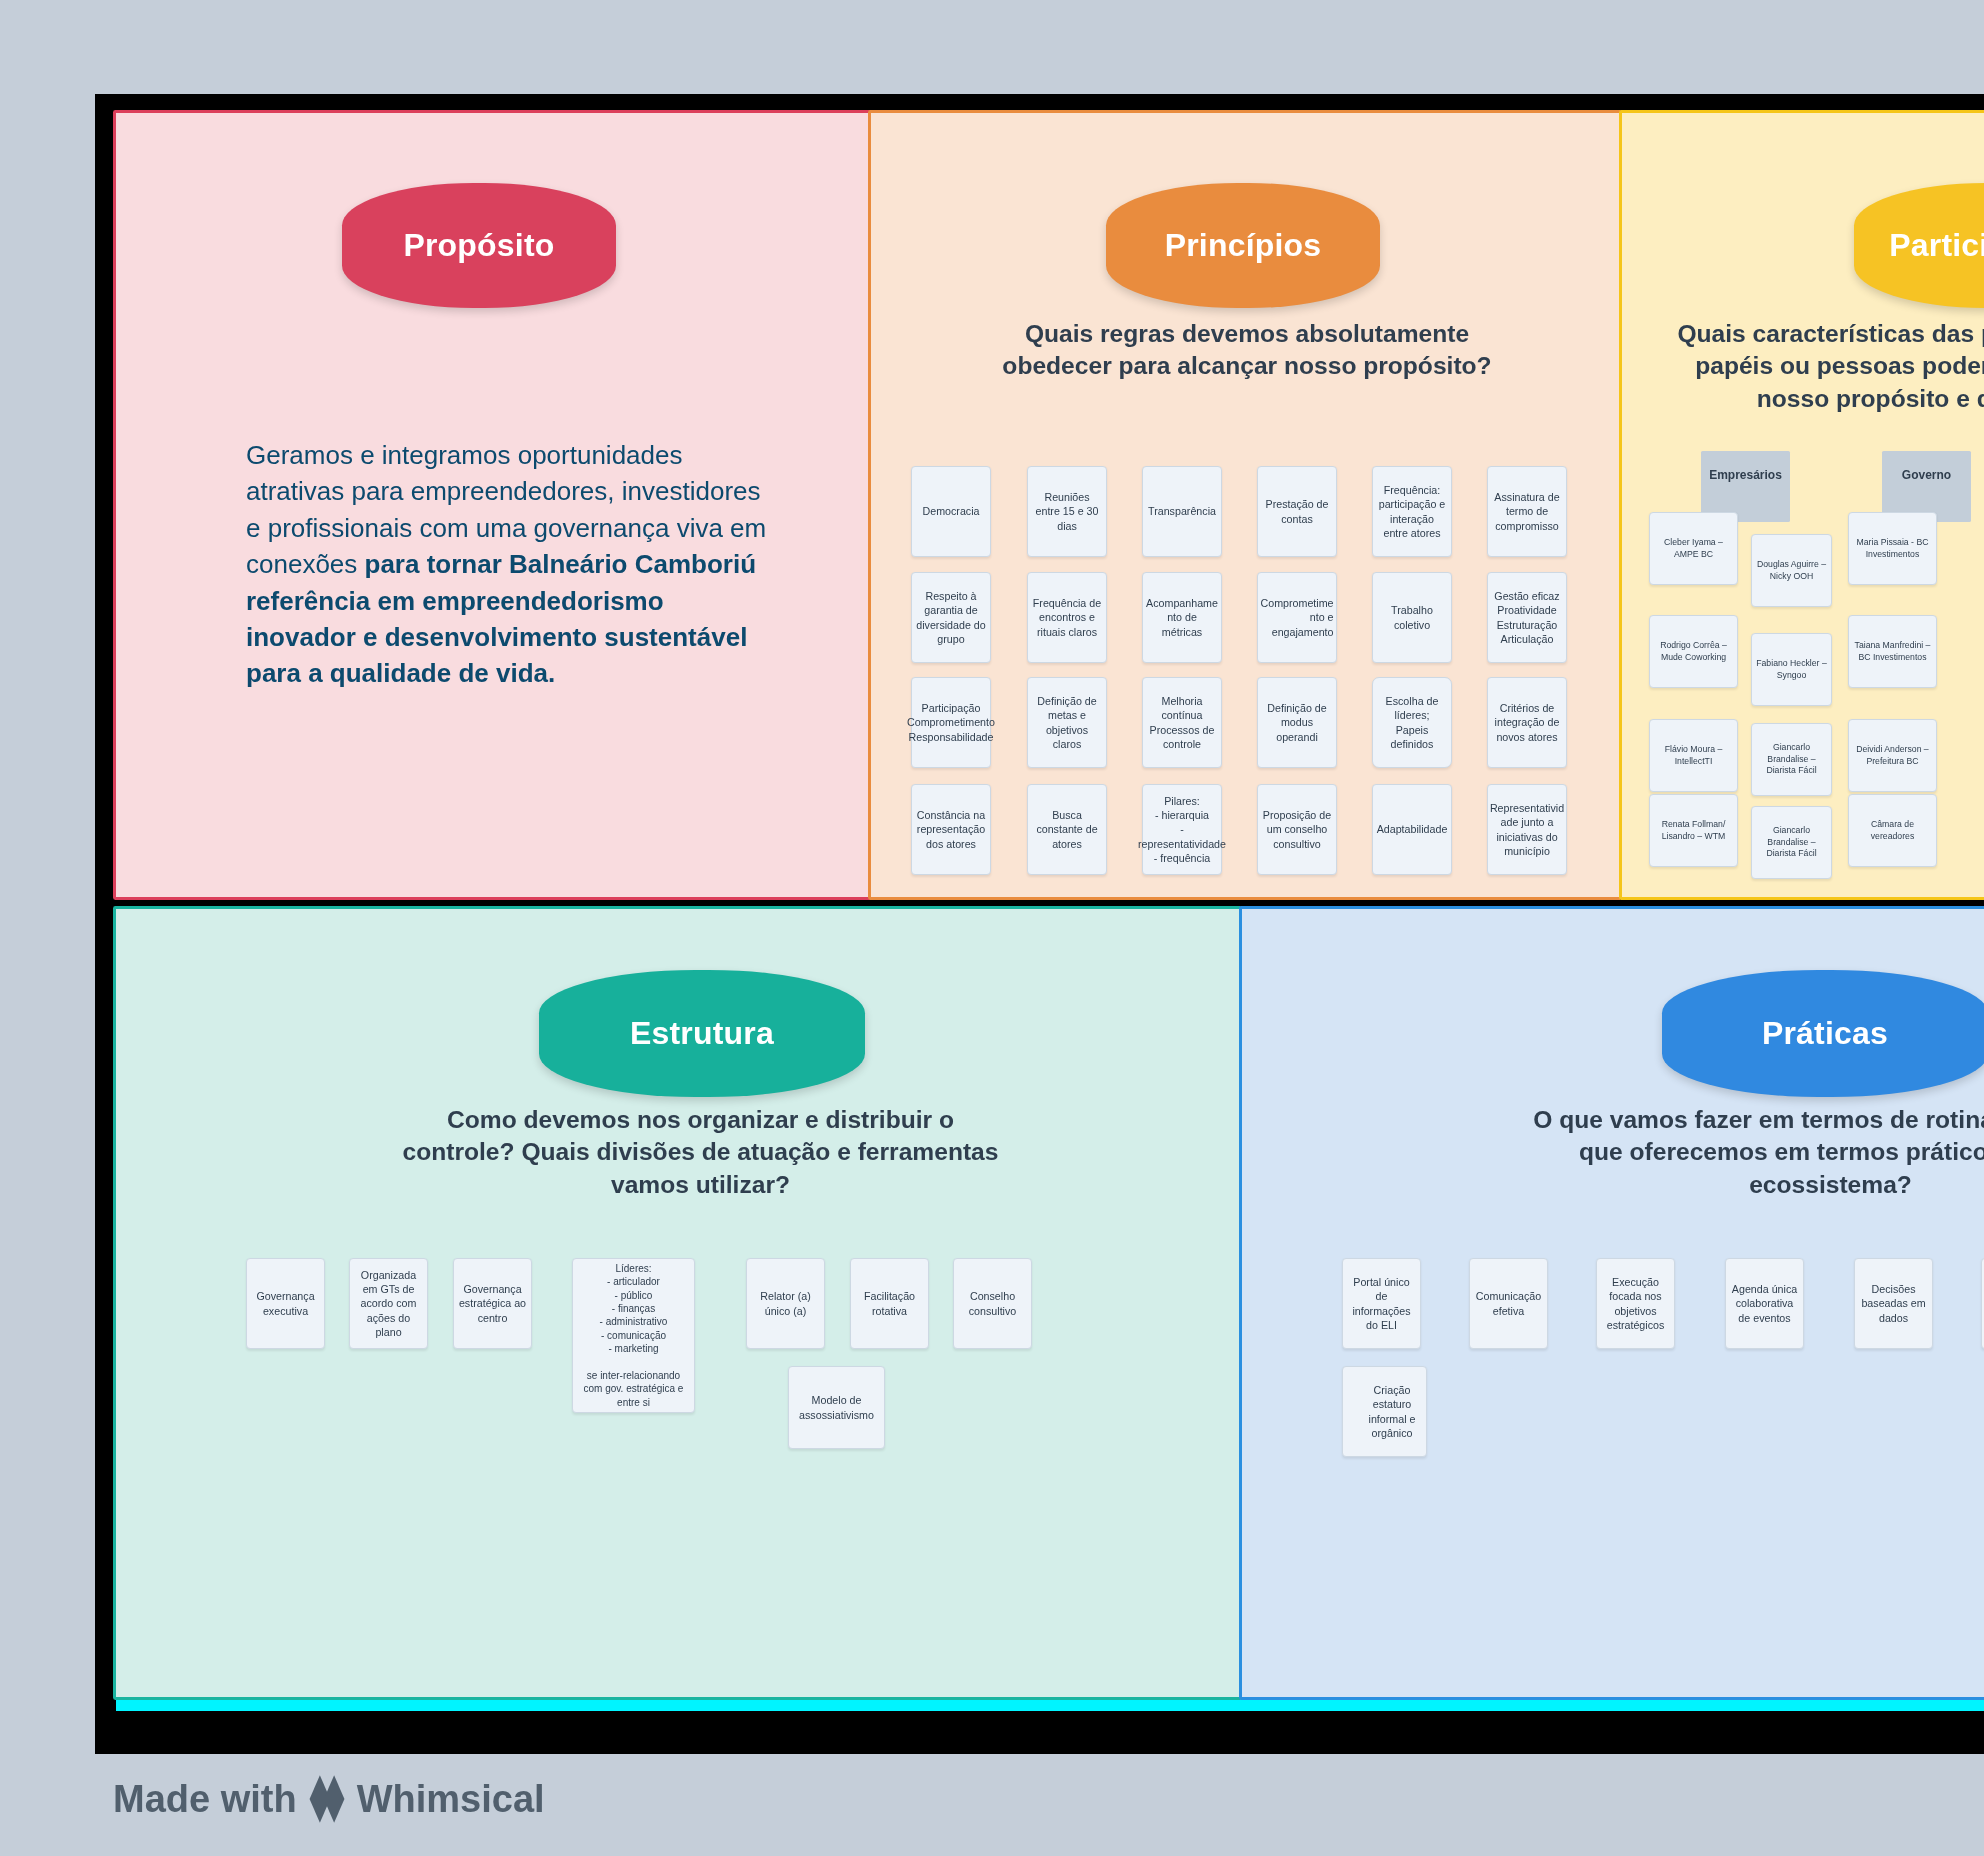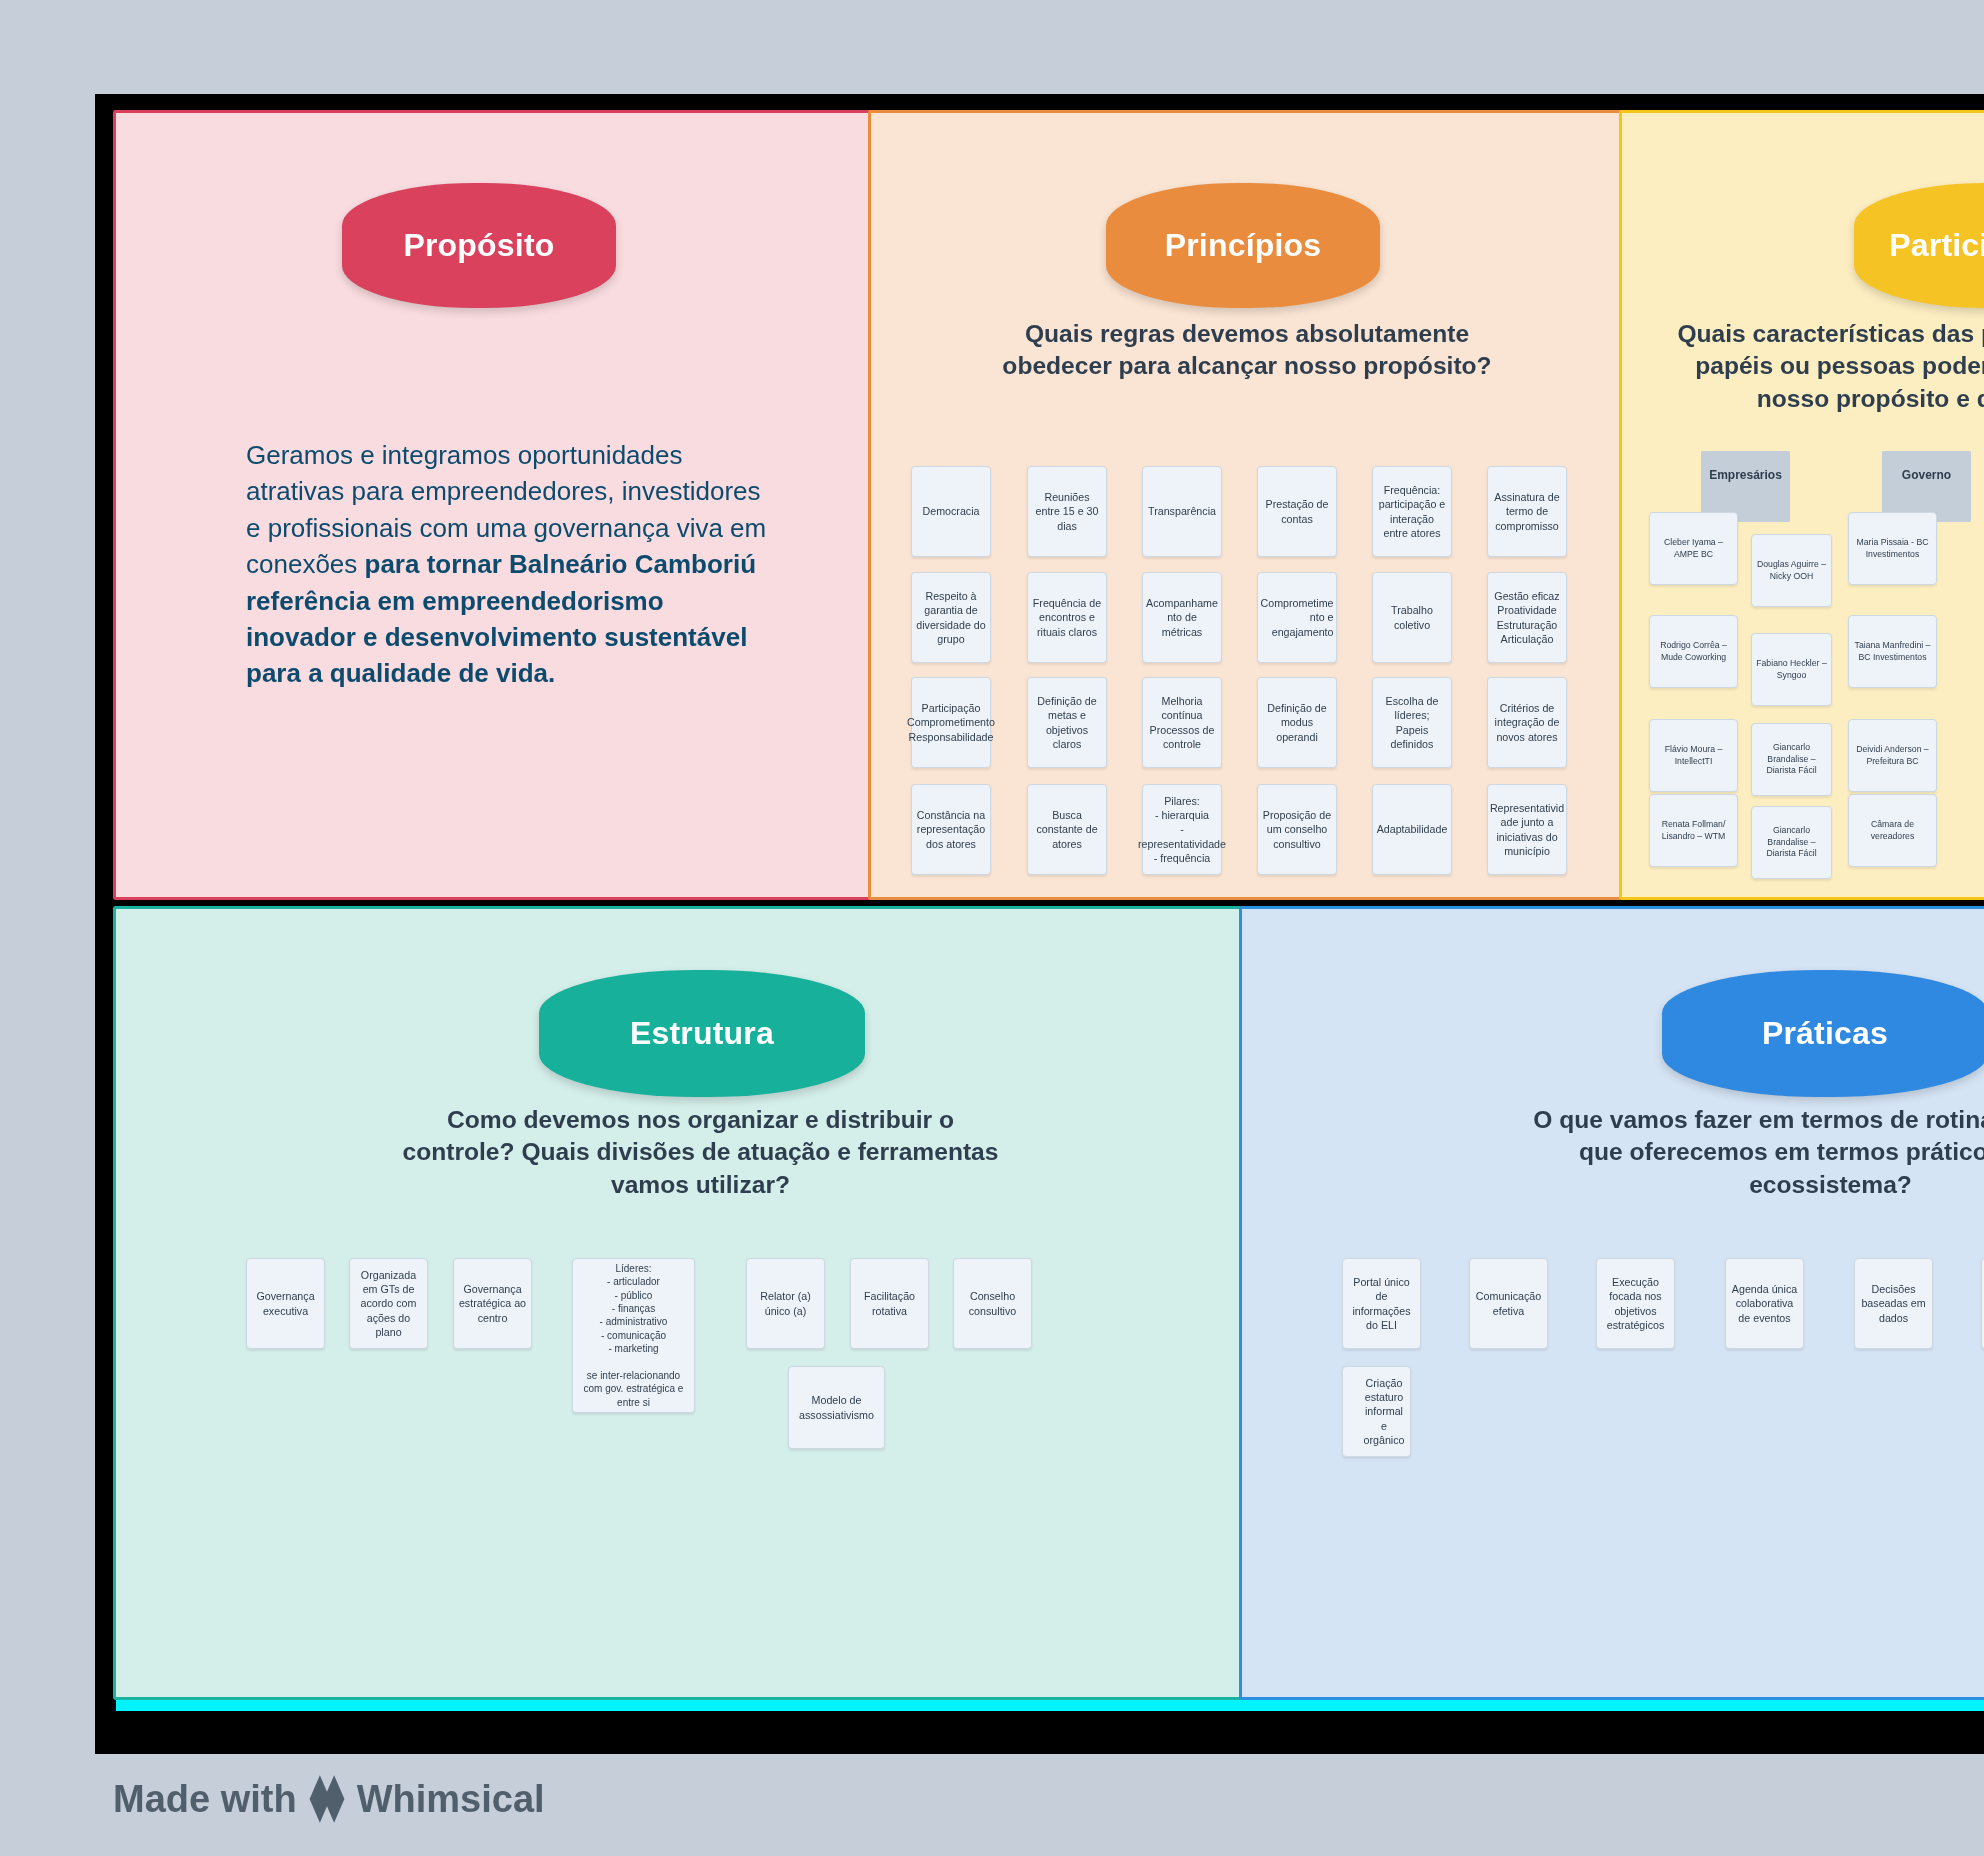--- a/index.html
+++ b/index.html
@@ -211,21 +211,21 @@
       <div class="note" style="left: 911px; top: 572px; width: 80px; height: 91px;">Respeito à garantia de diversidade do grupo</div>
       <div class="note" style="left: 1027px; top: 572px; width: 80px; height: 91px;">Frequência de encontros e rituais claros</div>
       <div class="note" style="left: 1142px; top: 572px; width: 80px; height: 91px;">Acompanhame nto de métricas</div>
       <div class="note" style="left: 1257px; top: 572px; width: 80px; height: 91px; text-align: right;">Comprometime nto e engajamento</div>
       <div class="note" style="left: 1372px; top: 572px; width: 80px; height: 91px;">Trabalho coletivo</div>
       <div class="note" style="left: 1487px; top: 572px; width: 80px; height: 91px;">Gestão eficaz Proatividade Estruturação Articulação</div>
       <div class="note" style="left: 911px; top: 677px; width: 80px; height: 91px;">Participação Comprometimento Responsabilidade</div>
       <div class="note" style="left: 1027px; top: 677px; width: 80px; height: 91px;">Definição de metas e objetivos claros</div>
       <div class="note" style="left: 1142px; top: 677px; width: 80px; height: 91px;">Melhoria contínua Processos de controle</div>
       <div class="note" style="left: 1257px; top: 677px; width: 80px; height: 91px;">Definição de modus operandi</div>
-      <div class="note" style="left: 1372px; top: 677px; width: 80px; height: 91px;">Escolha de líderes; Papeis definidos</div>
+      <div class="note" style="left: 1372px; top: 677px; width: 80px; height: 91px; border-radius: 7px;">Escolha de líderes; Papeis definidos</div>
       <div class="note" style="left: 1487px; top: 677px; width: 80px; height: 91px;">Critérios de integração de novos atores</div>
       <div class="note" style="left: 911px; top: 784px; width: 80px; height: 91px;">Constância na representação dos atores</div>
       <div class="note" style="left: 1027px; top: 784px; width: 80px; height: 91px;">Busca constante de atores</div>
       <div class="note" style="left: 1142px; top: 784px; width: 80px; height: 91px;">Pilares:
 - hierarquia
 -representatividade
 - frequência</div>
       <div class="note" style="left: 1257px; top: 784px; width: 80px; height: 91px;">Proposição de um conselho consultivo</div>
       <div class="note" style="left: 1372px; top: 784px; width: 80px; height: 91px;">Adaptabilidade</div>
       <div class="note" style="left: 1487px; top: 784px; width: 80px; height: 91px;">Representativid ade junto a iniciativas do município</div>
@@ -283,21 +283,21 @@
     <span>Práticas</span>
   </div>
   <div class="question q-practices">O que vamos fazer em termos de rotina de time? O que oferecemos em termos práticos para o ecossistema?</div>
   <div id="practices-notes">
       <div class="note" style="left: 1342px; top: 1258px; width: 79px; height: 91px;">Portal único de informações do ELI</div>
       <div class="note" style="left: 1469px; top: 1258px; width: 79px; height: 91px;">Comunicação efetiva</div>
       <div class="note" style="left: 1596px; top: 1258px; width: 79px; height: 91px;">Execução focada nos objetivos estratégicos</div>
       <div class="note" style="left: 1725px; top: 1258px; width: 79px; height: 91px;">Agenda única colaborativa de eventos</div>
       <div class="note" style="left: 1854px; top: 1258px; width: 79px; height: 91px;">Decisões baseadas em dados</div>
       <div class="note" style="left: 1981px; top: 1258px; width: 79px; height: 91px;">Fomento ao networking sustentável</div>
-      <div class="note" style="left: 1342px; top: 1366px; width: 69px; height: 91px; padding-left: 19px;">Criação estaturo informal e orgânico</div>
+      <div class="note" style="left: 1342px; top: 1366px; width: 85px; height: 91px; padding-left: 19px;">Criação estaturo informal e orgânico</div>
     </div>
 
   <div class="watermark">
     <span>Made with</span>
     <span class="wm-logo">
       <svg width="38" height="48" viewBox="0 0 96 120">
         <polygon points="30,0 56,60 30,120 4,60" fill="#4b5a68"></polygon>
         <polygon points="66,0 92,60 66,120 40,60" fill="#4b5a68"></polygon>
       </svg>
     </span>

